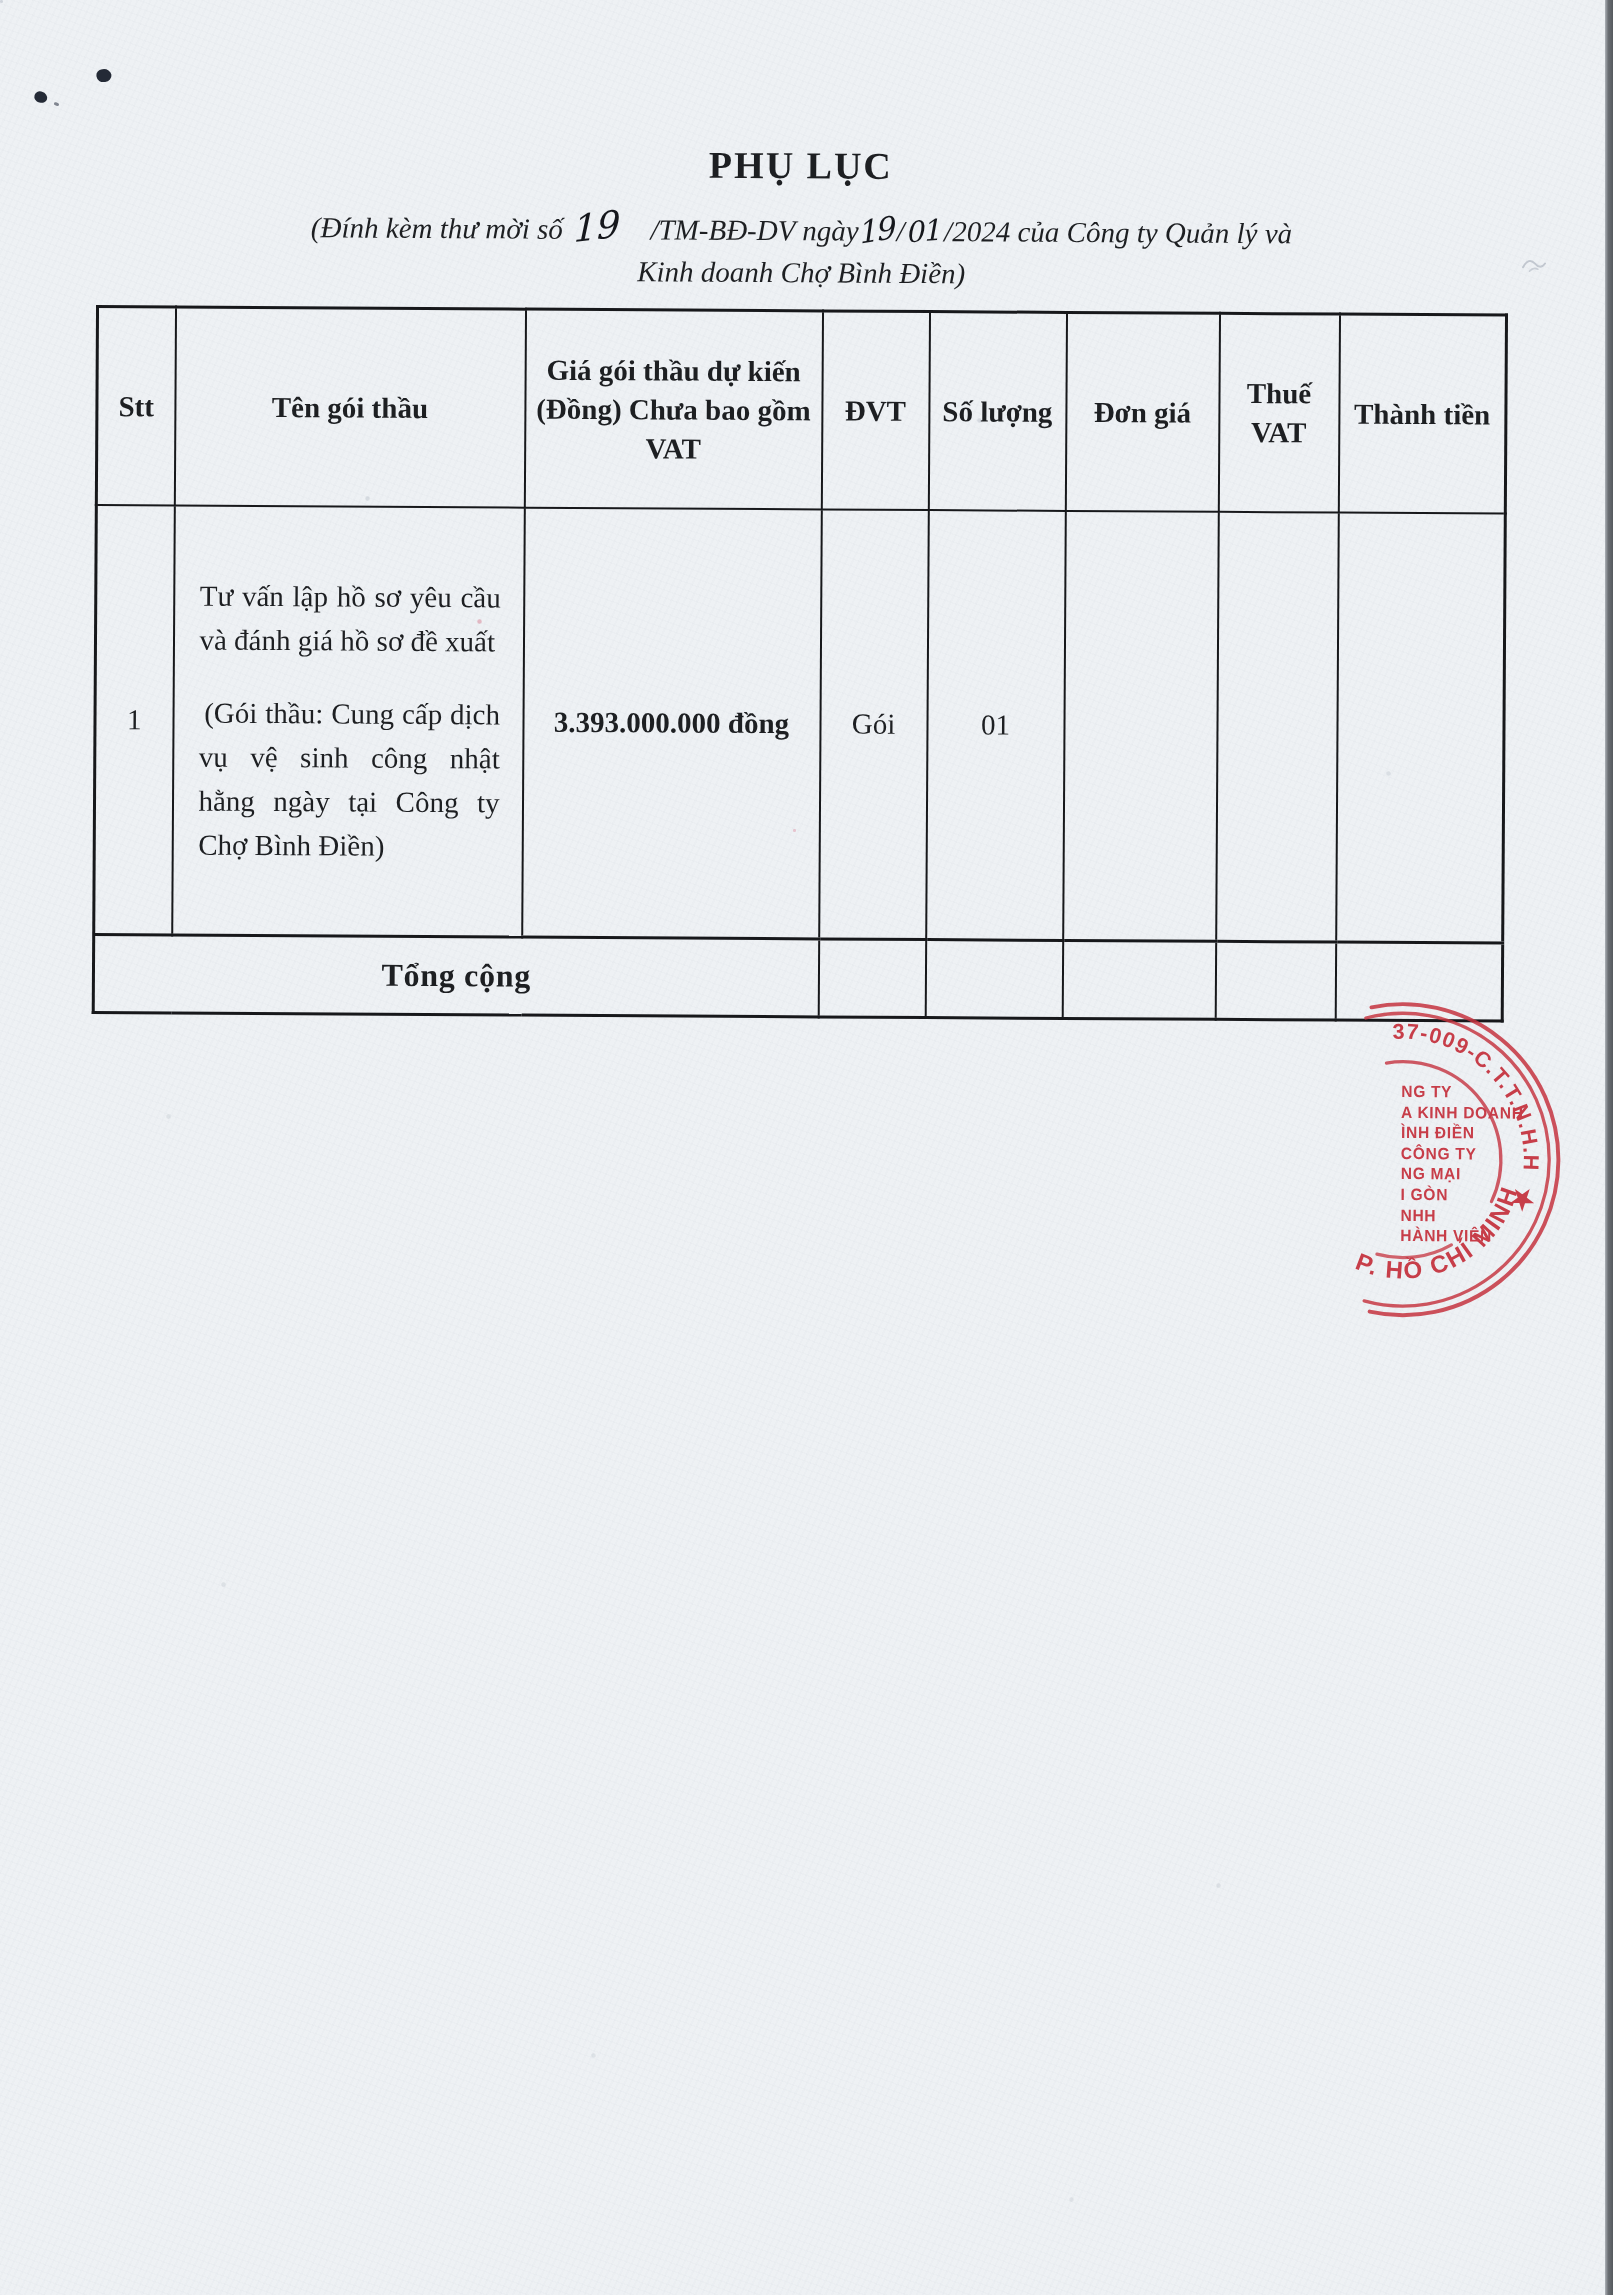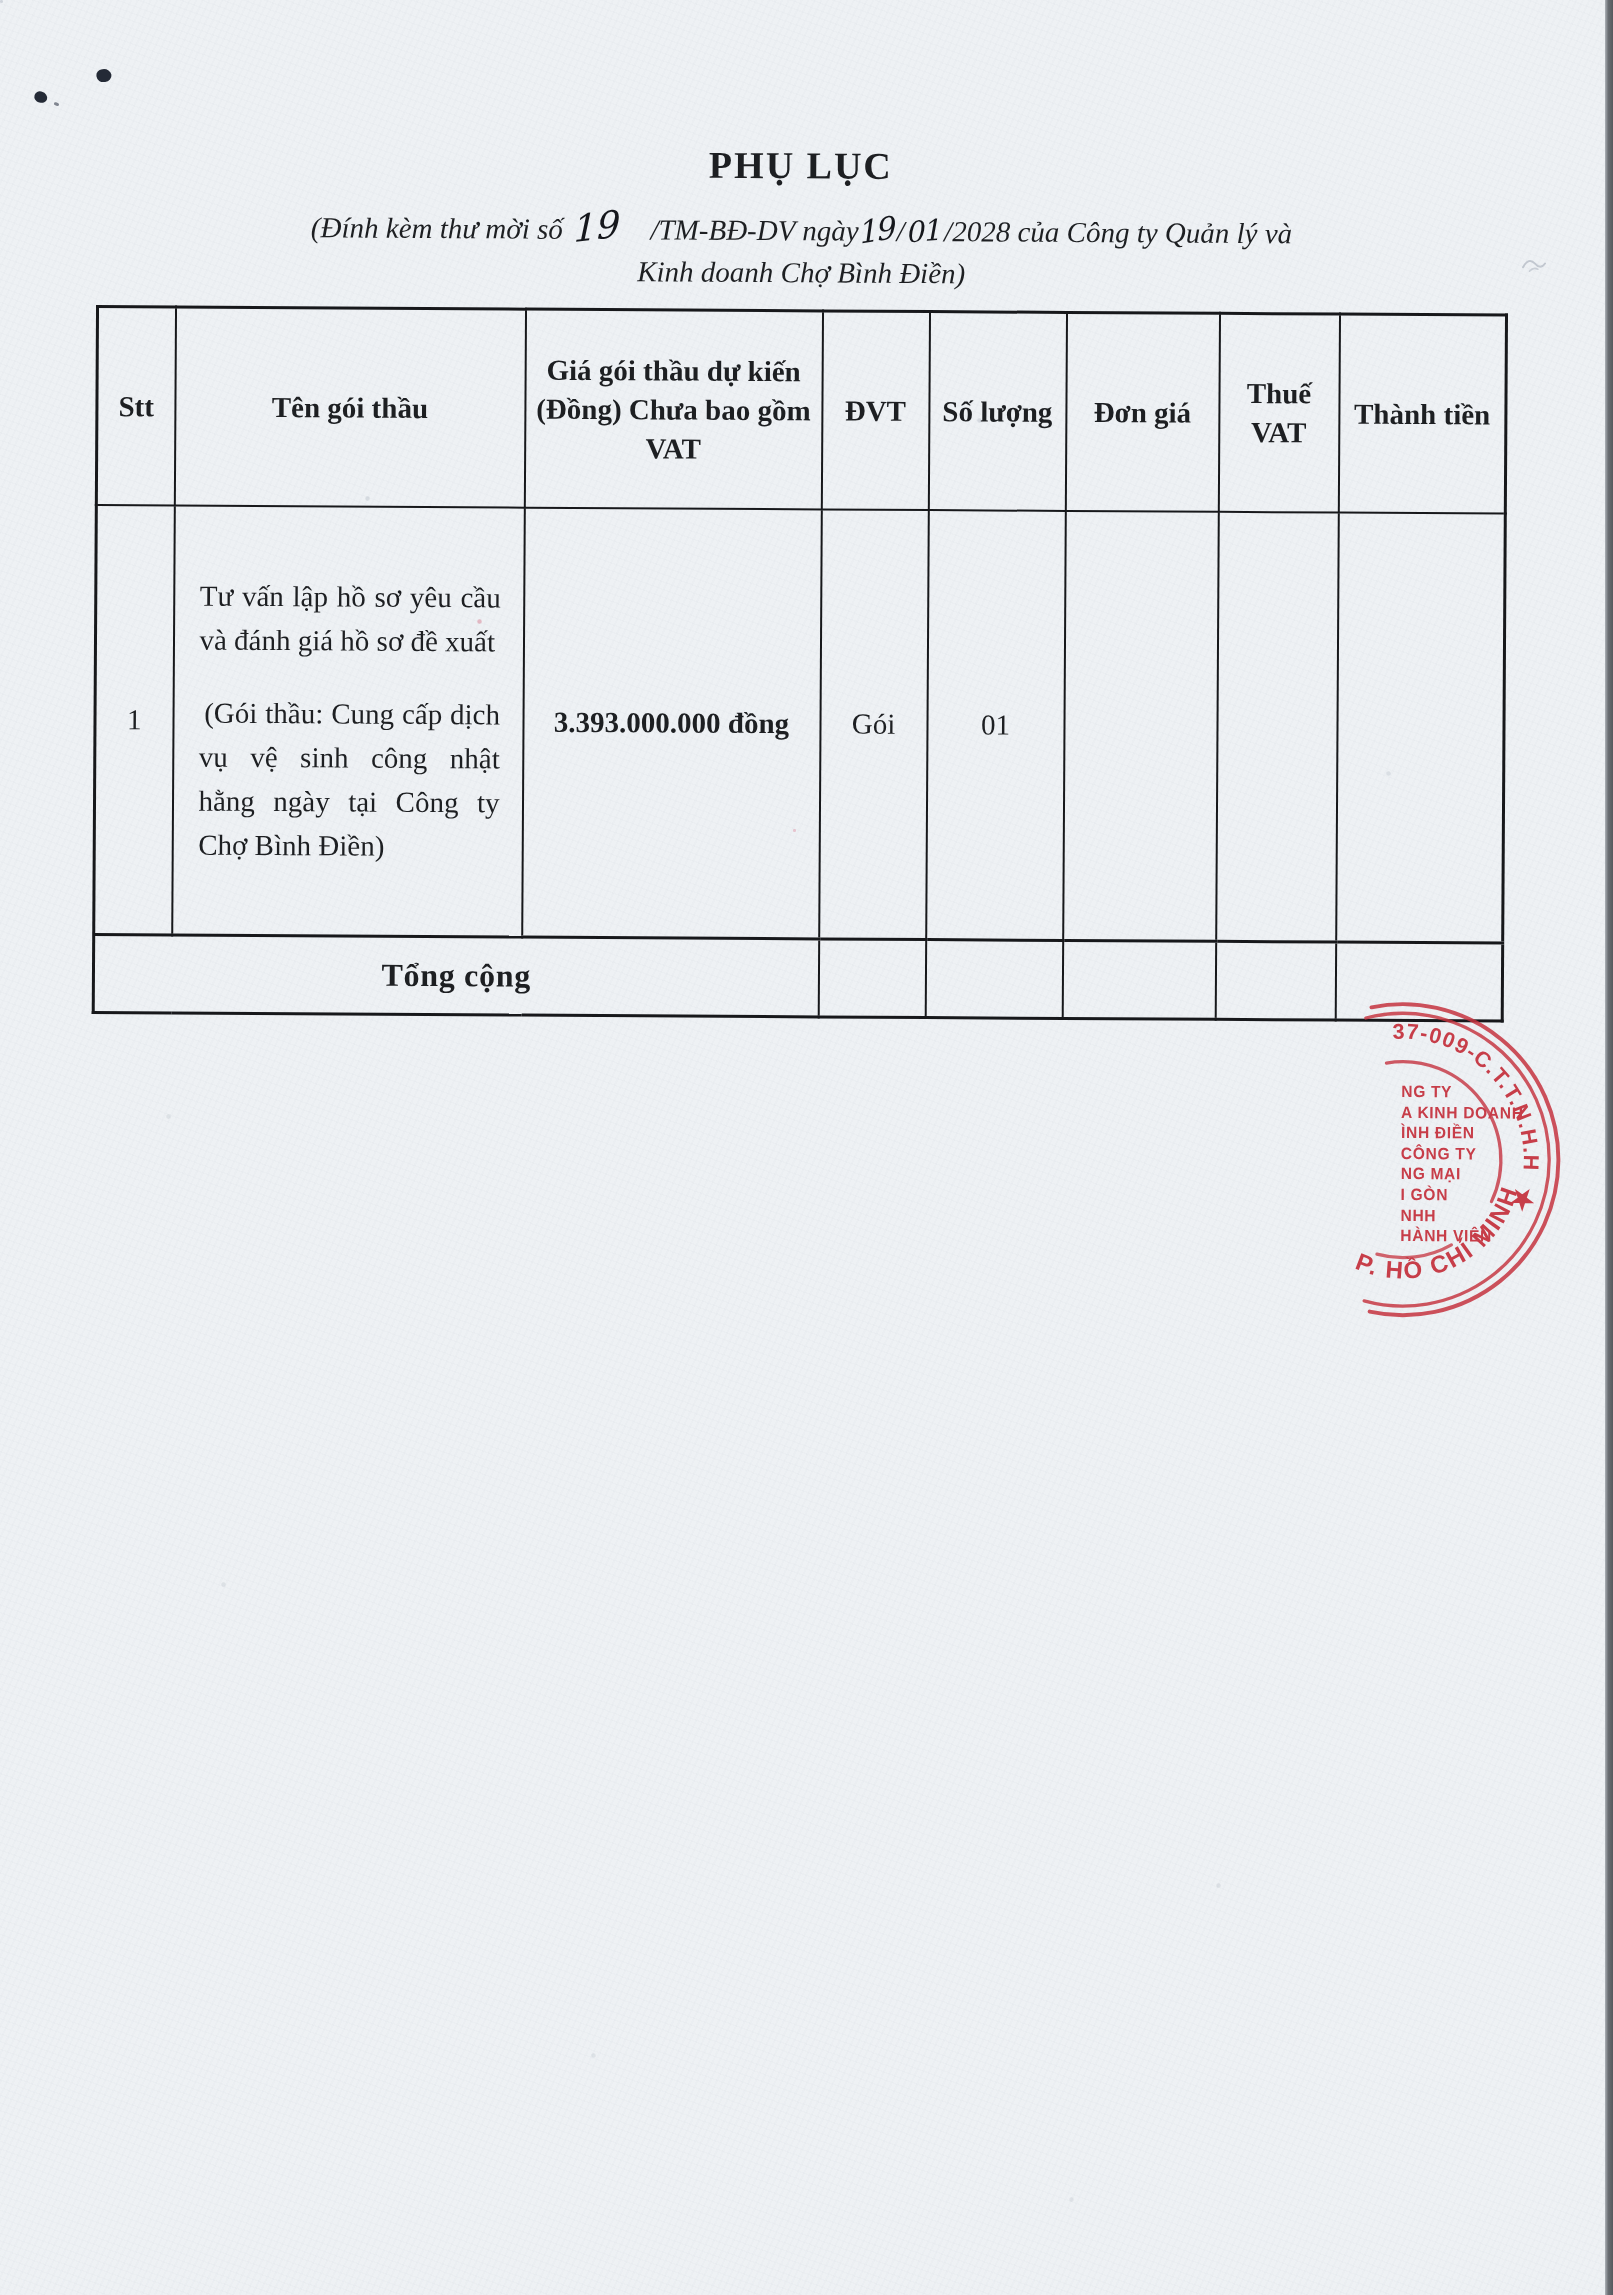--- a/index.html
+++ b/index.html
@@ -116,21 +116,21 @@
   <div class="pencil-mark">
     <svg width="30" height="22" viewBox="0 0 46 34">
       <path d="M4 24 q9 -16 18 -6 t16 0" fill="none" stroke="#9aa2af" stroke-width="3" stroke-linecap="round"></path>
       <path d="M14 30 q6 -7 13 -3" fill="none" stroke="#a7aeba" stroke-width="2.5" stroke-linecap="round"></path>
     </svg>
   </div>
 
   <div class="doc-title">PHỤ LỤC</div>
 
   <div class="doc-subtitle">
-    <span>(Đính kèm thư mời số</span><span class="hand n1">19</span><span>/TM-BĐ-DV ngày</span><span class="hand n2">19</span><span>/</span><span class="hand n3">01</span><span>/2028</span><span> của Công ty Quản lý và</span>
+    <span>(Đính kèm thư mời số</span><span class="hand n1">19</span><span>/TM-BĐ-DV ngày</span><span class="hand n2">19</span><span>/</span><span class="hand n3">01</span><span>/2024</span><span> của Công ty Quản lý và</span>
     <div class="line2">Kinh doanh Chợ Bình Điền)</div>
   </div>
 
   <table class="bid">
     <colgroup>
       <col style="width:78px">
         <col style="width:350px">
         <col style="width:297px">
         <col style="width:107px">
       <col style="width:137px">

